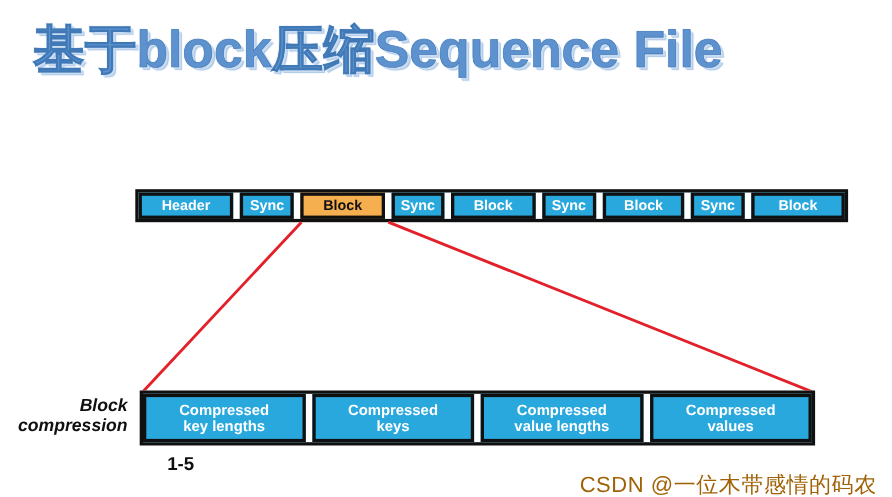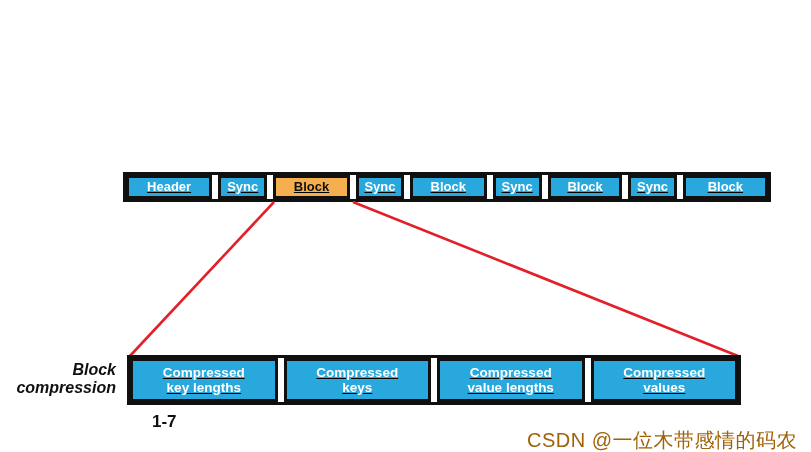--- a/index.html
+++ b/index.html
@@ -32,21 +32,20 @@
   }
 
   
   .bar {
     position: absolute;
     display: flex;
     gap: 6px;
     border: 3px solid #101010;
     background: #ffffff;
     box-sizing: border-box;
-    text-decoration: underline;
   }
   .bar .cell {
     display: flex;
     align-items: center;
     justify-content: center;
     text-align: center;
     background: #29a8dd;
     border: 3px solid #101010;
     box-sizing: border-box;
     color: #ffffff;
@@ -121,20 +120,21 @@
     font-size: 20px;
     color: #a16207;
     letter-spacing: 0.5px;
   }
 </style>
 </head>
 <body>
 
 <div class="stage">
 
+  <div class="title">基于block压缩Sequence File</div>
 
   <div class="bar" id="top-bar">
     <div class="cell">Header</div>
     <div class="cell">Sync</div>
     <div class="cell highlight">Block</div>
     <div class="cell">Sync</div>
     <div class="cell">Block</div>
     <div class="cell">Sync</div>
     <div class="cell">Block</div>
     <div class="cell">Sync</div>
@@ -152,16 +152,16 @@
     <div class="cell">Compressed
 keys</div>
     <div class="cell">Compressed
 value lengths</div>
     <div class="cell">Compressed
 values</div>
   </div>
 
   <div class="side-label">Block
 compression</div>
-  <div class="range-label">1-7</div>
+  <div class="range-label">1-5</div>
   <div class="watermark">CSDN @一位木带感情的码农</div>
 
 </div>
 
 </body></html>

